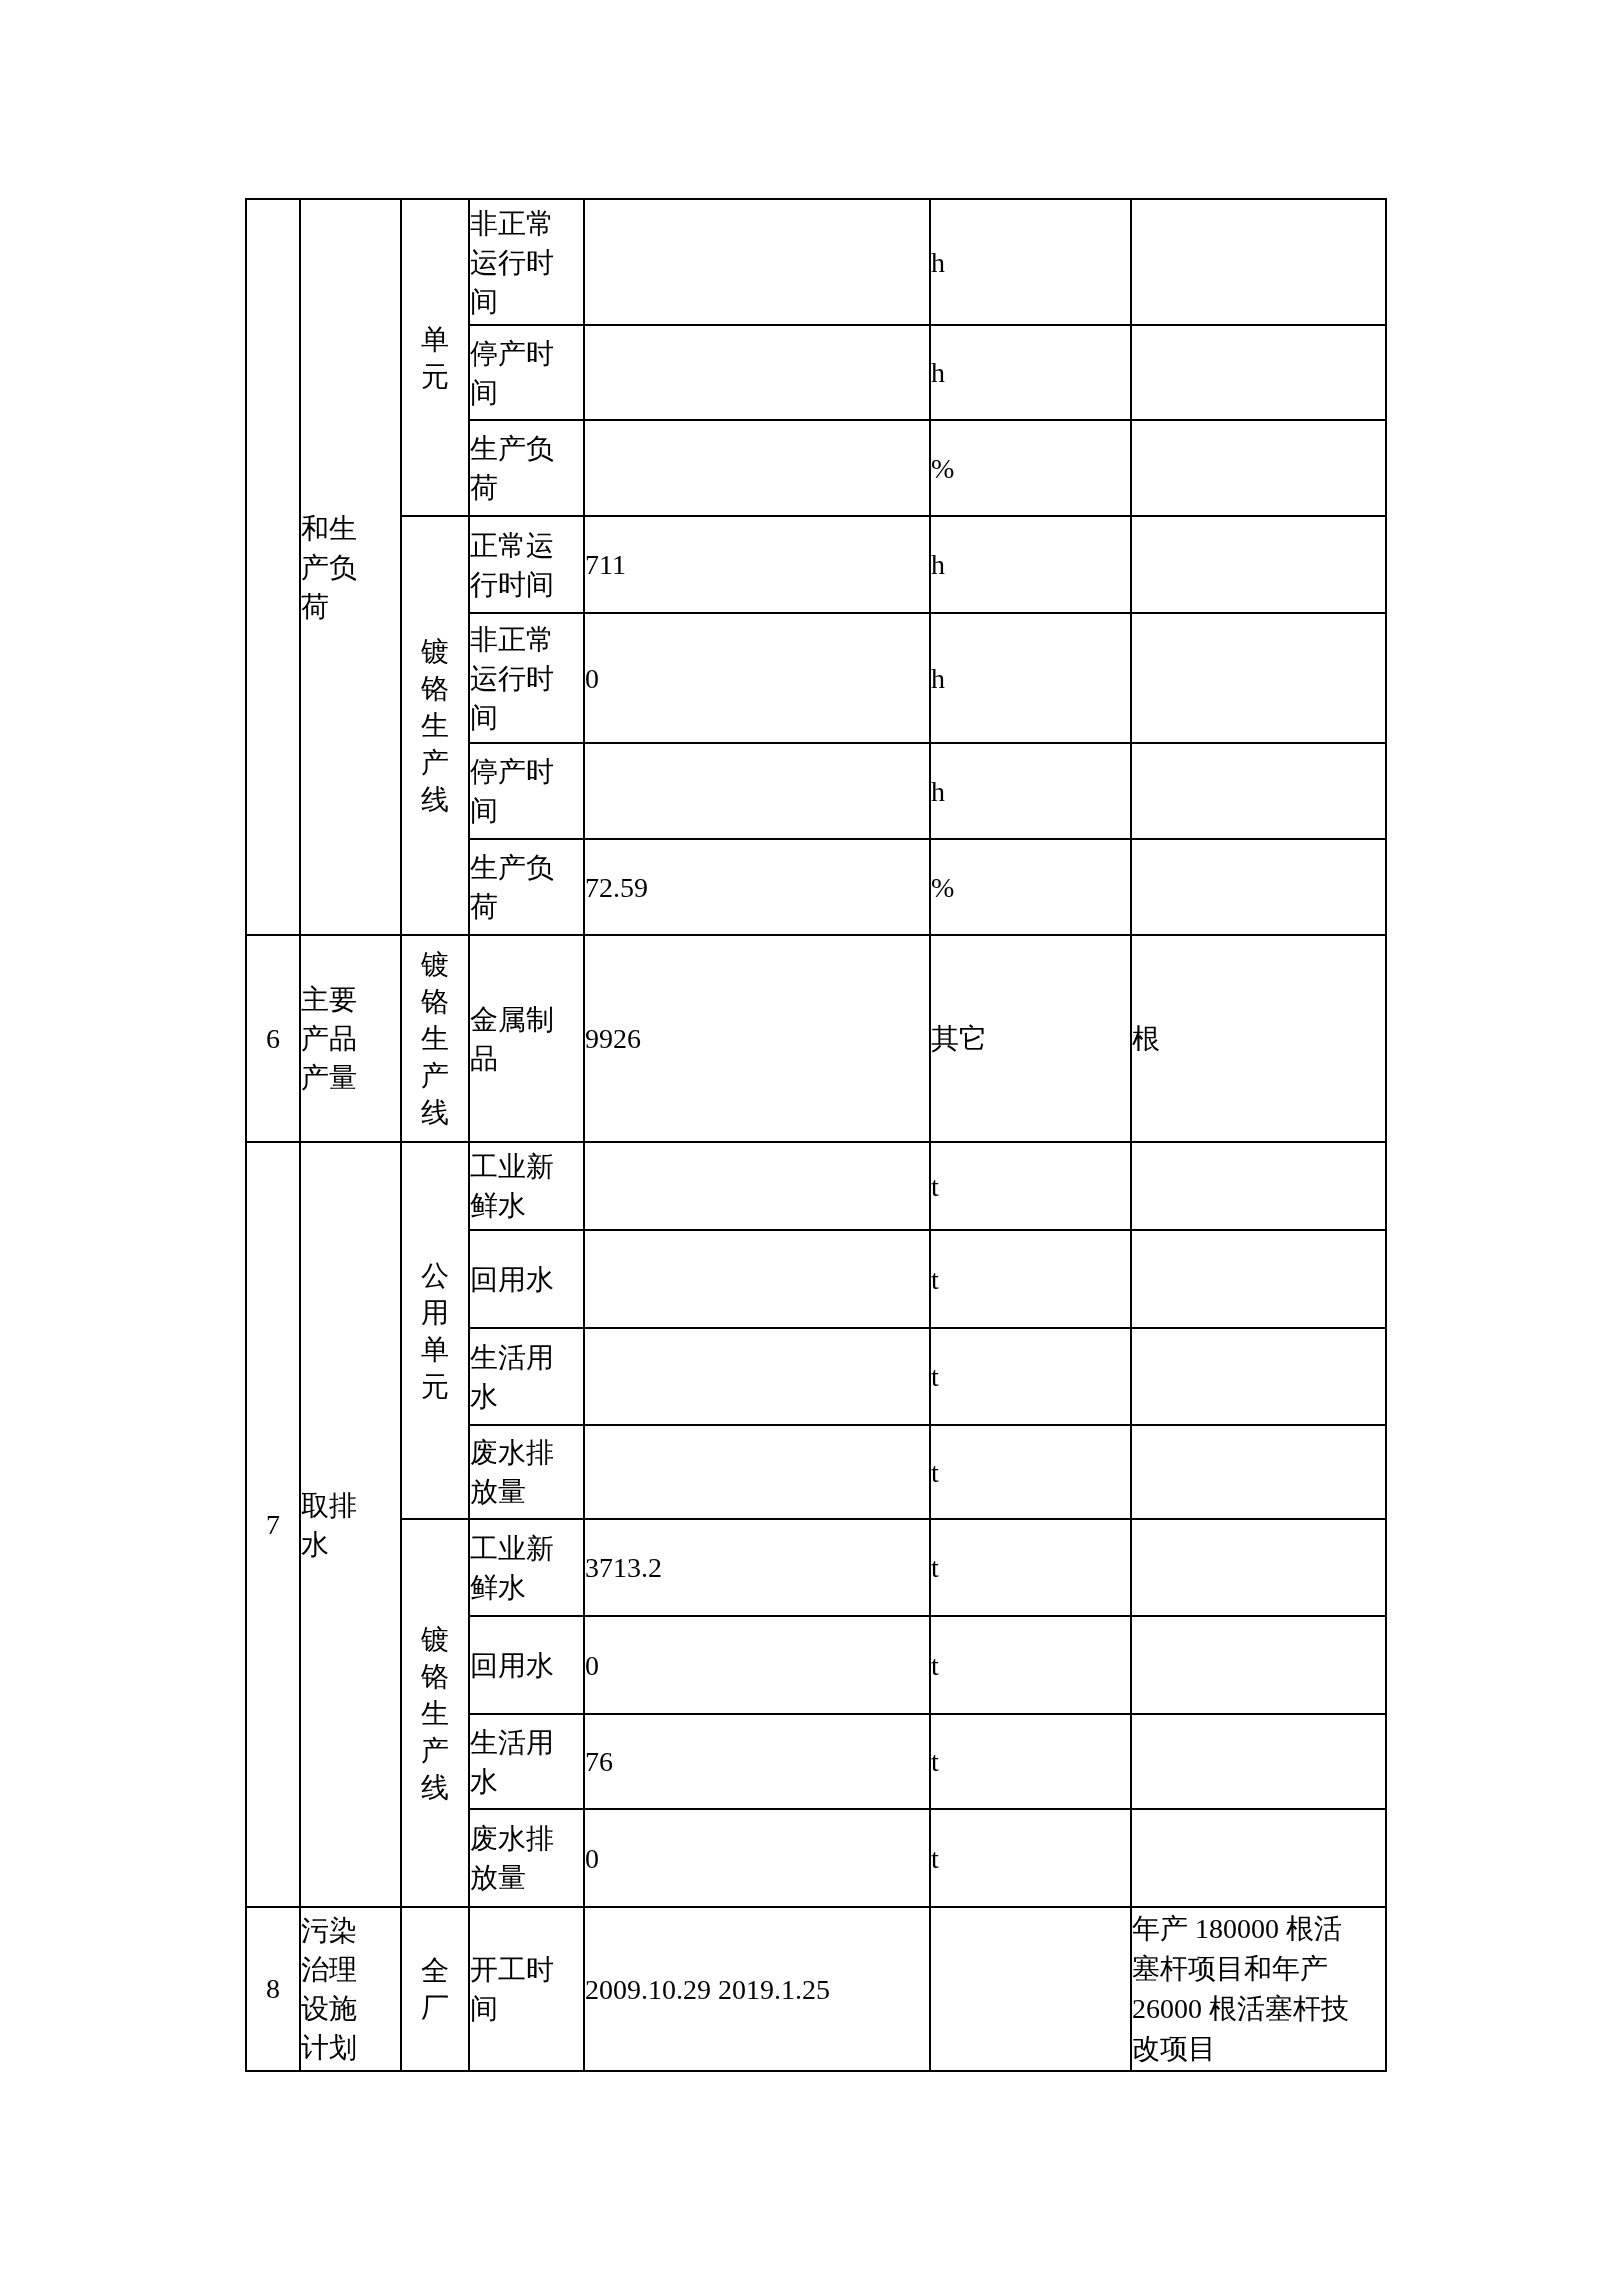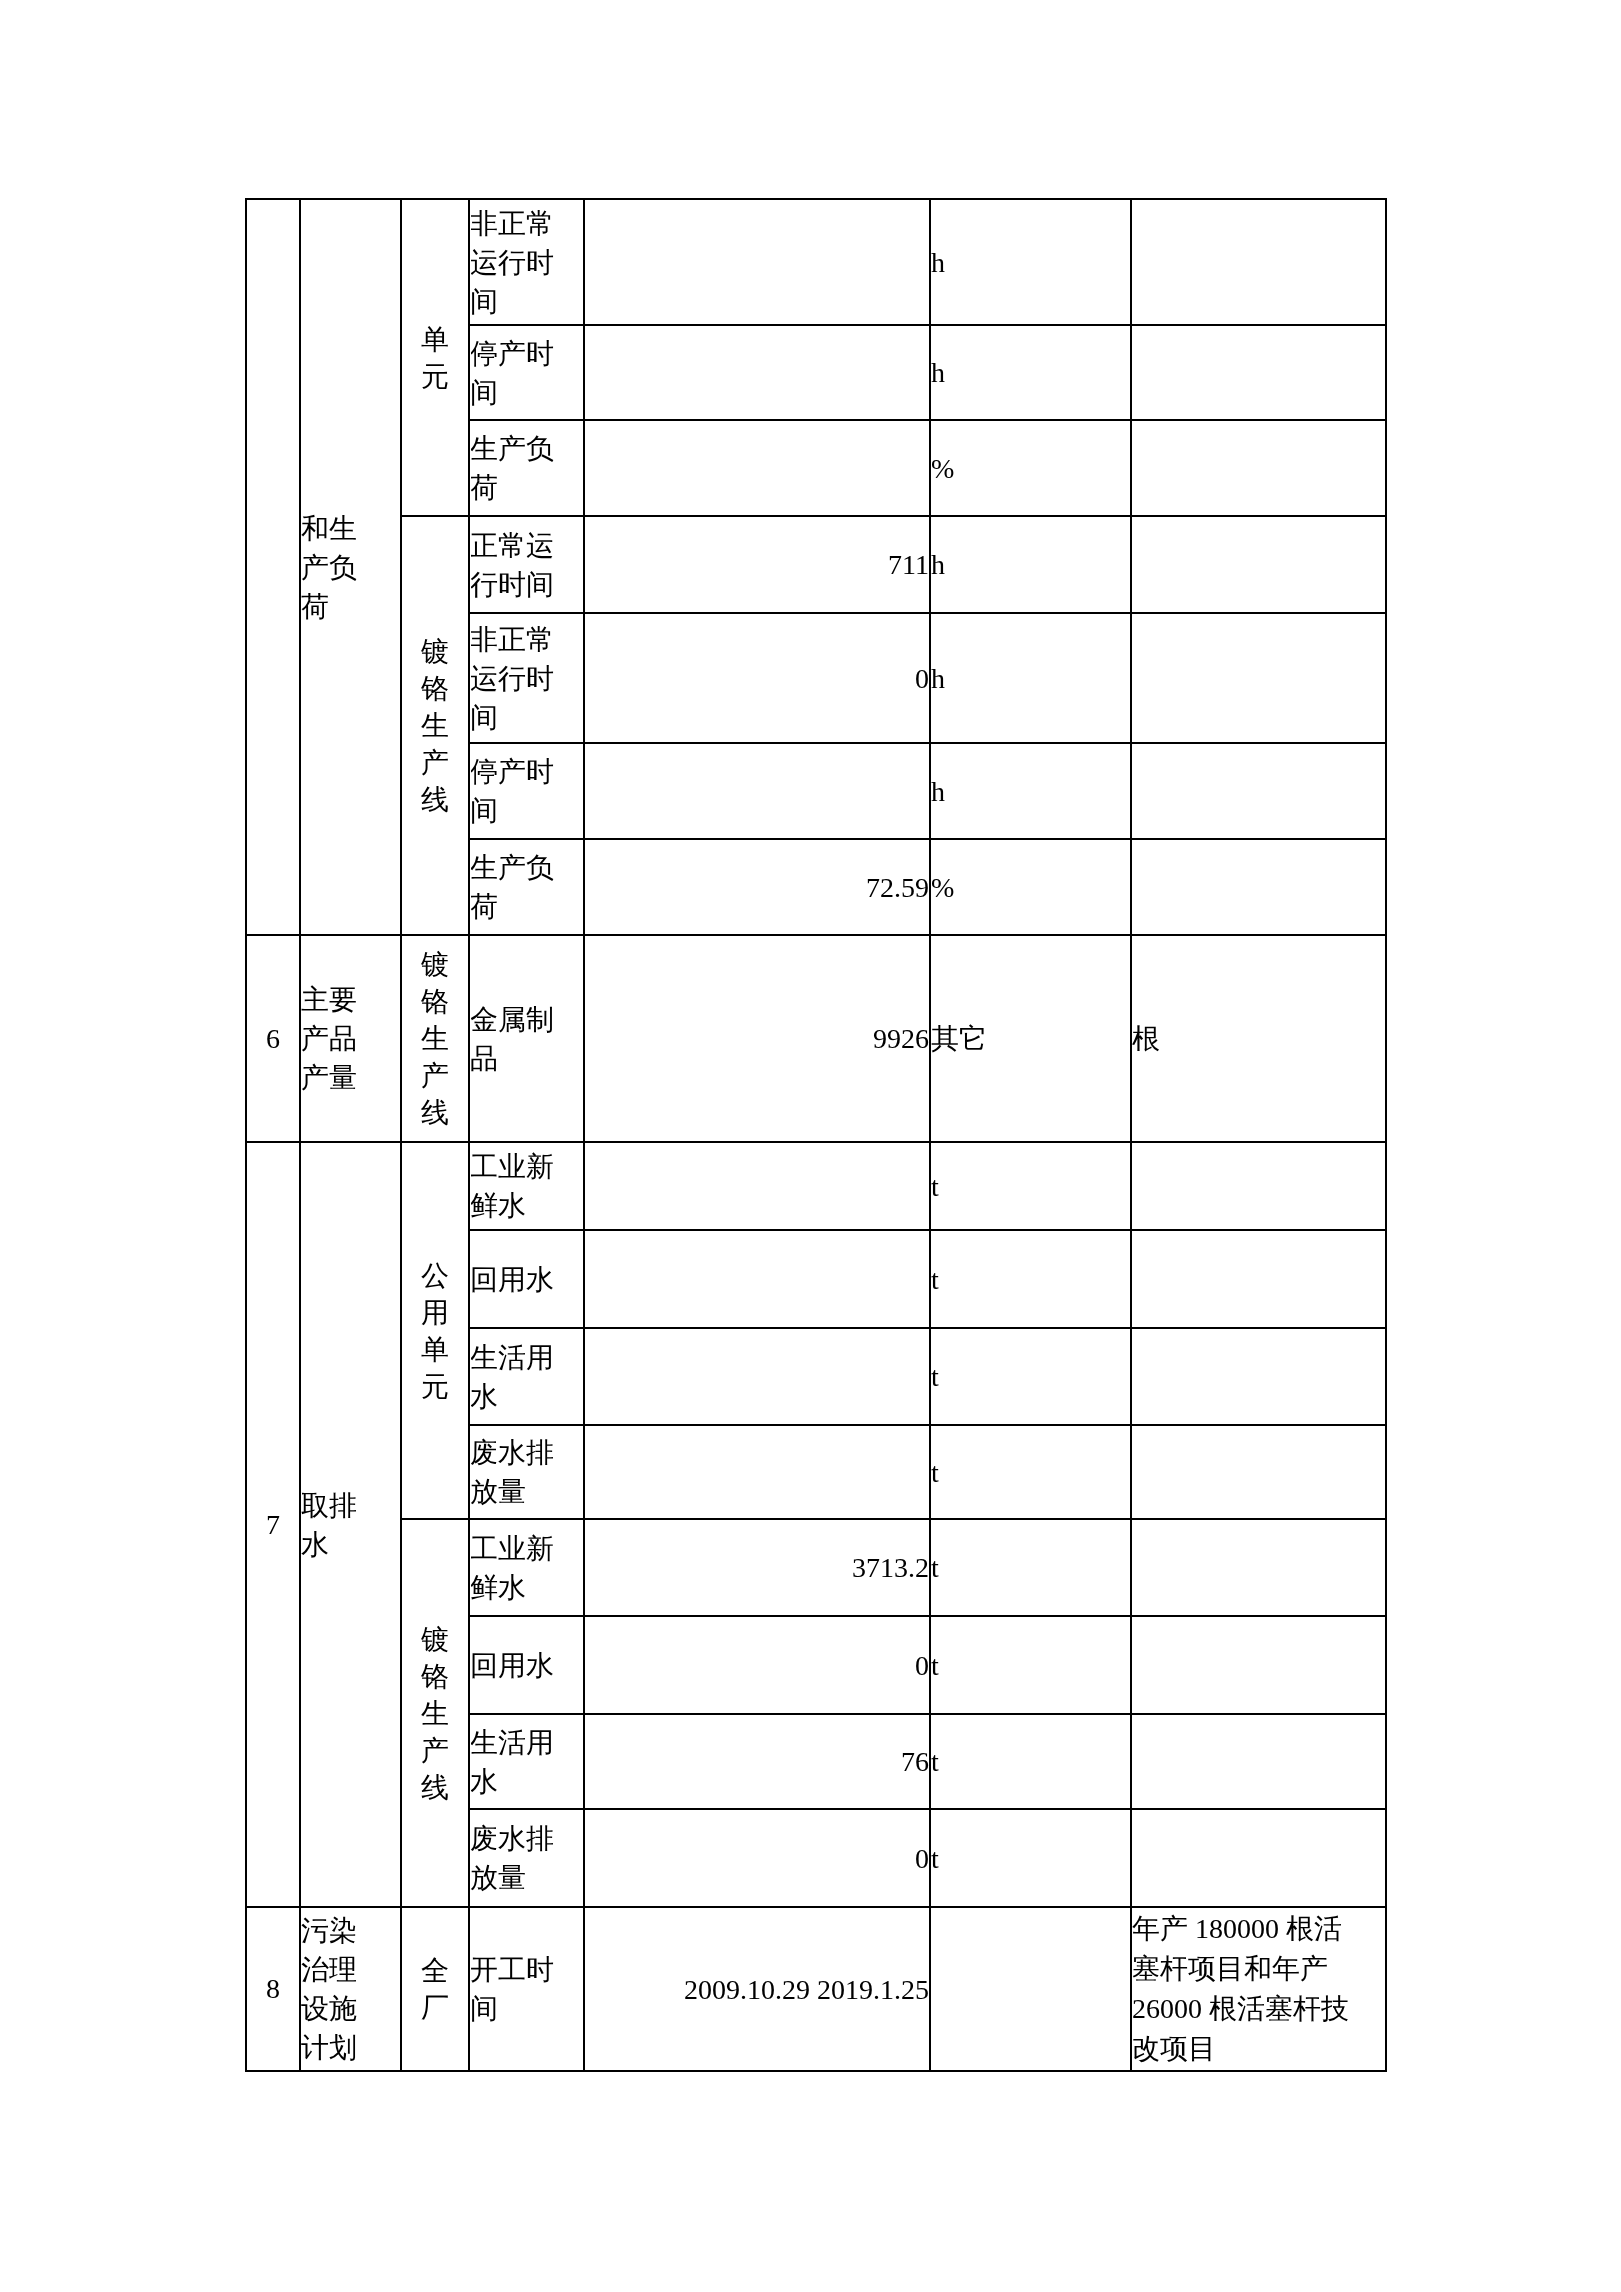--- a/index.html
+++ b/index.html
@@ -41,26 +41,24 @@
   }
   td.grp {
     text-align: center;
     white-space: pre-line;
     line-height: 37px;
   }
   td.item {
     padding-left: 9.8px;
     white-space: pre-line;
     line-height: 39px;
-    border-radius: 8px;
   }
   td.val {
     padding-left: 12.7px;
     line-height: 39px;
-    text-align: right;
   }
   td.unit {
     padding-left: 11.8px;
     line-height: 39px;
   }
   td.note {
     padding-left: 10.8px;
     padding-right: 3.9px;
     white-space: pre-line;
     line-height: 40px;

